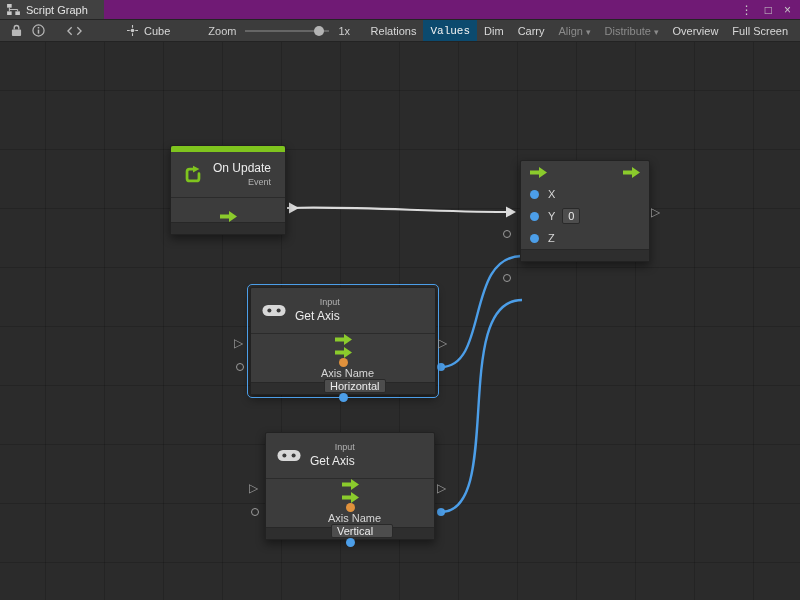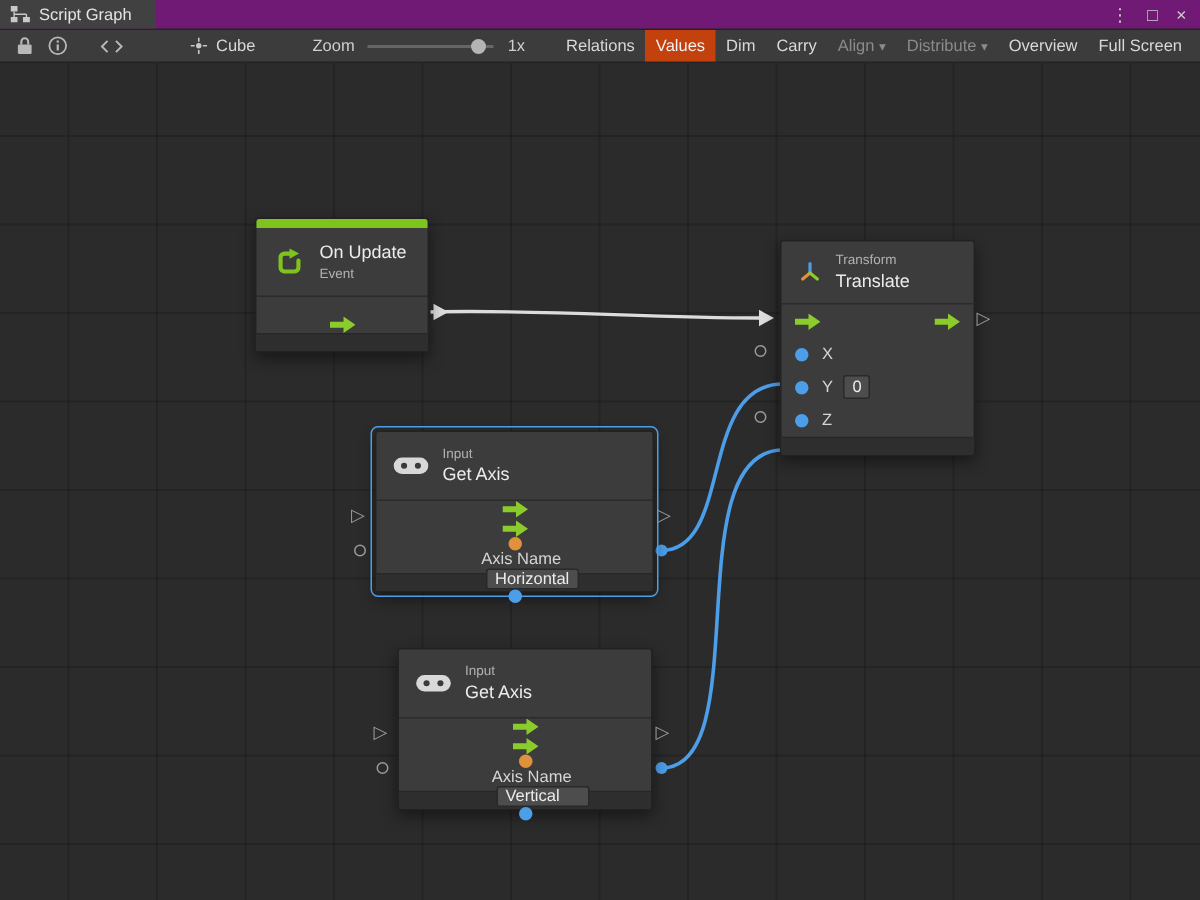--- a/index.html
+++ b/index.html
@@ -18,36 +18,36 @@
   .toolbar { height:22px; background:#3C3C3C; border-bottom:1px solid #232323; display:flex; align-items:center; padding:0 5px; font-size:11px; }
   .icon-btn { width:22px; height:18px; display:flex; align-items:center; justify-content:center; }
   .gap-sm { width:14px; } .gap-lg { width:34px; }
   .target-btn { display:flex; align-items:center; gap:6px; padding:0 8px; color:#D8D8D8; }
   .zoom-wrap { display:flex; align-items:center; gap:9px; margin-left:30px; color:#CFCFCF; }
   .slider { position:relative; width:84px; height:12px; }
   .slider-track { position:absolute; top:5px; left:0; right:0; height:2px; background:#666; }
   .slider-handle { position:absolute; top:1px; left:69px; width:10px; height:10px; border-radius:50%; background:#B4B4B4; }
   .tb-right { margin-left:auto; display:flex; align-items:center; height:100%; }
   .tb-btn { display:flex; align-items:center; gap:3px; padding:0 7px; height:100%; color:#D8D8D8; white-space:nowrap; }
-  .tb-btn.active { background:#c2410c; color:#F2F2F2; }
+  .tb-btn.active { background:#0c4a6e; color:#F2F2F2;font-family:Liberation Mono, monospace; }
   .tb-btn.disabled { color:#8B8B8B; }
   .caret { font-size:9px; position:relative; top:1px; }
 
   
   .canvas { position:relative; width:800px; height:558px; overflow:hidden;
     background-color:#2B2B2B;
     background-image:
       linear-gradient(to right, rgba(0,0,0,0.17) 1px, transparent 1px),
       linear-gradient(to bottom, rgba(0,0,0,0.17) 1px, transparent 1px);
     background-size:59px 59px; background-position:-14px -11px; }
   .wires { position:absolute; left:0; top:0; width:800px; height:558px; }
 
   
   .node { position:absolute; background:#3C3C3C; border:1px solid #222; border-radius:2px;
-    box-shadow:0 4px 10px rgba(0,0,0,0.45); }
+    box-shadow:0 4px 10px rgba(0,0,0,0.45);text-align:right; }
   .node.selected { outline:1px solid #4C9EE8; outline-offset:2px; }
   .node-header { display:flex; align-items:center; gap:9px; padding:9px 11px; border-bottom:1px solid #2B2B2B; }
   .titles { display:flex; flex-direction:column; }
   .node-cat { font-size:9px; color:#B2B2B2; line-height:1.3; }
   .node-ttl { font-size:12px; color:#ECECEC; line-height:1.3; }
   .node-row { display:flex; align-items:center; height:22px; padding:0 9px; }
   .node-row.tall { height:24px;flex-direction:column; }
   .node-footer { height:12px; background:#2E2E2E; border-top:1px solid #272727; border-radius:0 0 2px 2px; }
   .event-bar { height:6px; background:#7FC41E; border-radius:2px 2px 0 0; }
   .spacer { flex:1; }
@@ -183,33 +183,20 @@
     <div class="node-row tall">
       <span class="spacer"></span>
       <svg width="17" height="11" viewBox="0 0 17 11">
         <path d="M0 3.5h9V0l8 5.5-8 5.5V7.5H0z" fill="#8BCB2C"></path>
       </svg>
     </div>
     <div class="node-footer"></div>
   </div>
 
   <div class="node" style="left:520px; top:118px; width:130px;">
-    <div class="node-header" style="padding:7px 11px;">
-      <svg width="16" height="16" viewBox="0 0 18 18">
-        <g stroke-width="2.4" stroke-linecap="round">
-          <line x1="9" y1="9" x2="9" y2="2" stroke="#4C9EE8"></line>
-          <line x1="9" y1="9" x2="3.5" y2="13.5" stroke="#E0913C"></line>
-          <line x1="9" y1="9" x2="14.5" y2="13.5" stroke="#8BCB2C"></line>
-        </g>
-      </svg>
-      <div class="titles">
-        <span class="node-cat">Transform</span>
-        <span class="node-ttl">Translate</span>
-      </div>
-    </div>
     <div class="node-row">
       <svg width="17" height="11" viewBox="0 0 17 11">
         <path d="M0 3.5h9V0l8 5.5-8 5.5V7.5H0z" fill="#8BCB2C"></path>
       </svg>
       <span class="spacer"></span>
       <svg width="17" height="11" viewBox="0 0 17 11">
         <path d="M0 3.5h9V0l8 5.5-8 5.5V7.5H0z" fill="#8BCB2C"></path>
       </svg>
     </div>
     <div class="node-row">

